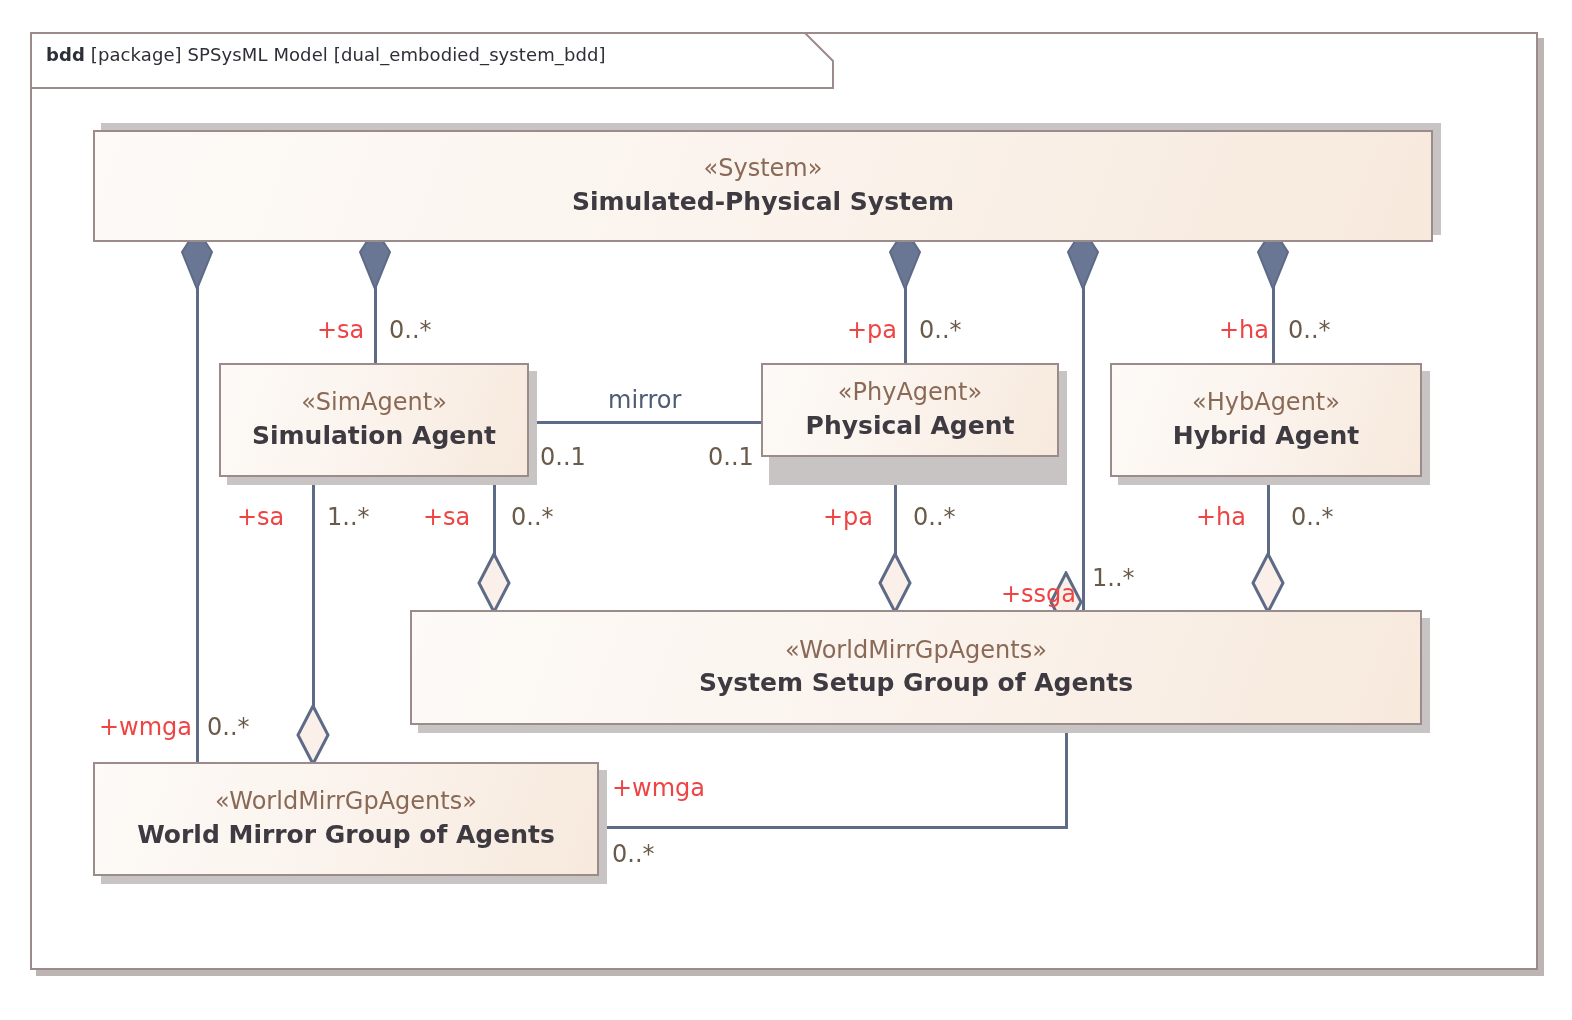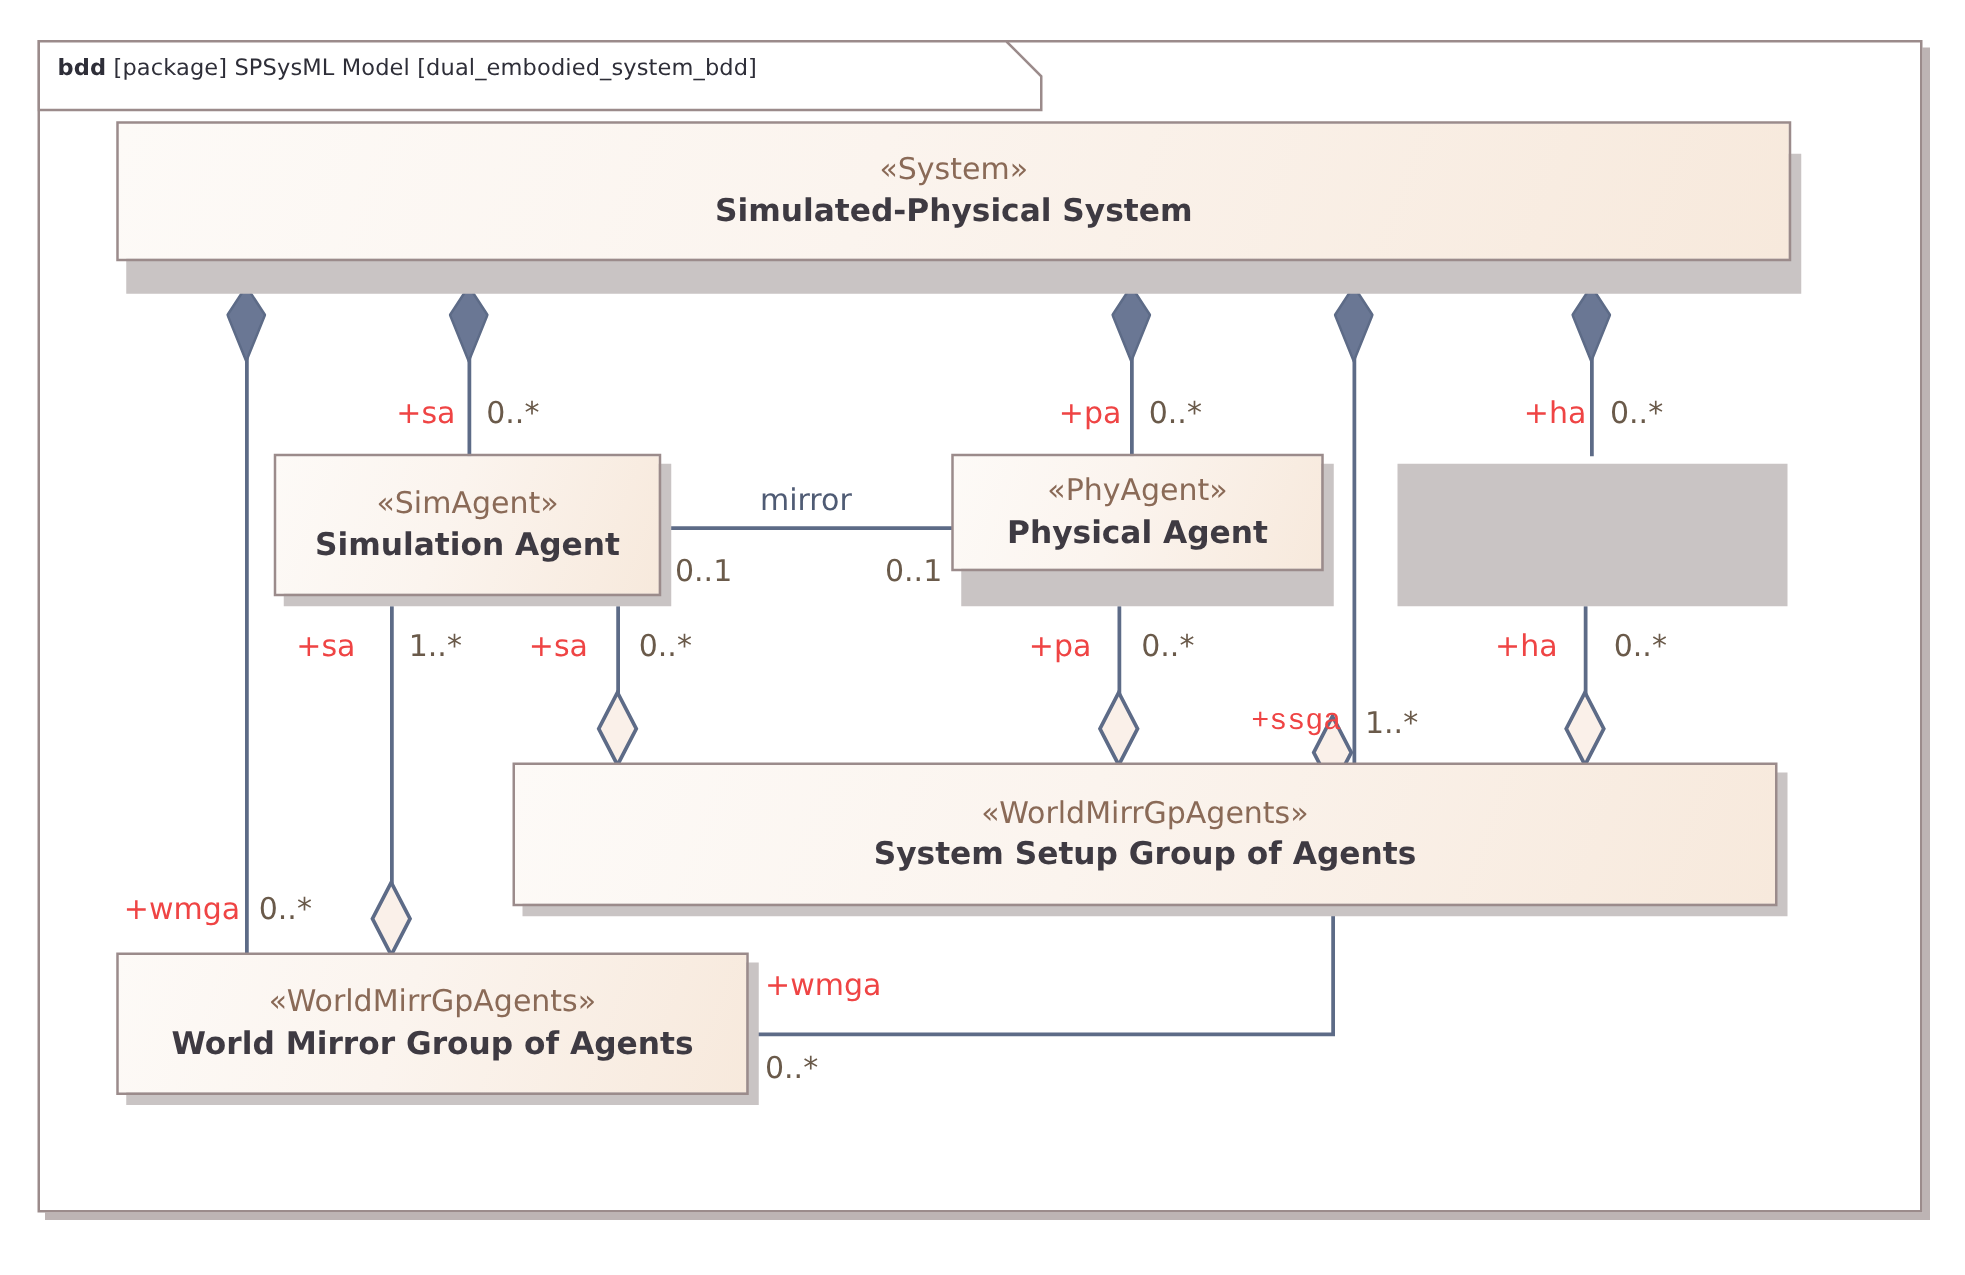--- a/index.html
+++ b/index.html
@@ -207,38 +207,42 @@
       <path d="M17,2 L32,31 L17,60 L2,31 Z" fill="#faf0e9" stroke="#5d6b87" stroke-width="3"></path>
     </svg>
   </div>
   <div class="diamond" style="left:1049px; top:571px;">
     <svg width="34" height="62" viewBox="0 0 34 62">
       <path d="M17,2 L32,31 L17,60 L2,31 Z" fill="#faf0e9" stroke="#5d6b87" stroke-width="3"></path>
     </svg>
   </div>
 
   <div class="block-shadow" style="left:101px; top:123px; width:1340px; height:112px;"></div>
-  <div class="block" style="left:93px; top:97px; width:1340px; height:112px;">
+  <div class="block" style="left:93px; top:130px; width:1340px; height:112px;">
     <div class="stereo">«System»</div>
     <div class="bname">Simulated-Physical System</div>
   </div>
 
   <div class="block-shadow" style="left:227px; top:371px; width:310px; height:114px;"></div>
   <div class="block" style="left:219px; top:363px; width:310px; height:114px;">
     <div class="stereo">«SimAgent»</div>
     <div class="bname">Simulation Agent</div>
   </div>
 
   <div class="block-shadow" style="left:769px; top:371px; width:298px; height:114px;"></div>
   <div class="block" style="left:761px; top:363px; width:298px; height:94px;">
     <div class="stereo">«PhyAgent»</div>
     <div class="bname">Physical Agent</div>
   </div>
 
   <div class="block-shadow" style="left:1118px; top:371px; width:312px; height:114px;"></div>
+  <div class="block" style="left:1110px; top:363px; width:312px; height:114px;">
+    <div class="stereo">«HybAgent»</div>
+    <div class="bname">Hybrid Agent</div>
+  </div>
 
   <div class="block-shadow" style="left:418px; top:618px; width:1012px; height:115px;"></div>
   <div class="block" style="left:410px; top:610px; width:1012px; height:115px;">
     <div class="stereo">«WorldMirrGpAgents»</div>
     <div class="bname">System Setup Group of Agents</div>
   </div>
 
   <div class="block-shadow" style="left:101px; top:770px; width:506px; height:114px;"></div>
   <div class="block" style="left:93px; top:762px; width:506px; height:114px;">
     <div class="stereo">«WorldMirrGpAgents»</div>
@@ -263,21 +267,21 @@
 
   <div class="elabel role" style="left:423px; top:505px;">+sa</div>
   <div class="elabel mult" style="left:511px; top:505px;">0..*</div>
 
   <div class="elabel role" style="left:823px; top:505px;">+pa</div>
   <div class="elabel mult" style="left:913px; top:505px;">0..*</div>
 
   <div class="elabel role" style="left:1196px; top:505px;">+ha</div>
   <div class="elabel mult" style="left:1291px; top:505px;">0..*</div>
 
-  <div class="elabel role" style="left:1001px; top:566px;font-family:Liberation Mono, monospace;">+ssga</div>
+  <div class="elabel role" style="left:1001px; top:582px;">+ssga</div>
   <div class="elabel mult" style="left:1092px; top:566px;">1..*</div>
 
   <div class="elabel role" style="left:99px; top:715px;">+wmga</div>
   <div class="elabel mult" style="left:207px; top:715px;">0..*</div>
 
   <div class="elabel role" style="left:612px; top:776px;">+wmga</div>
   <div class="elabel mult" style="left:612px; top:842px;">0..*</div>
 
 </div>
 

